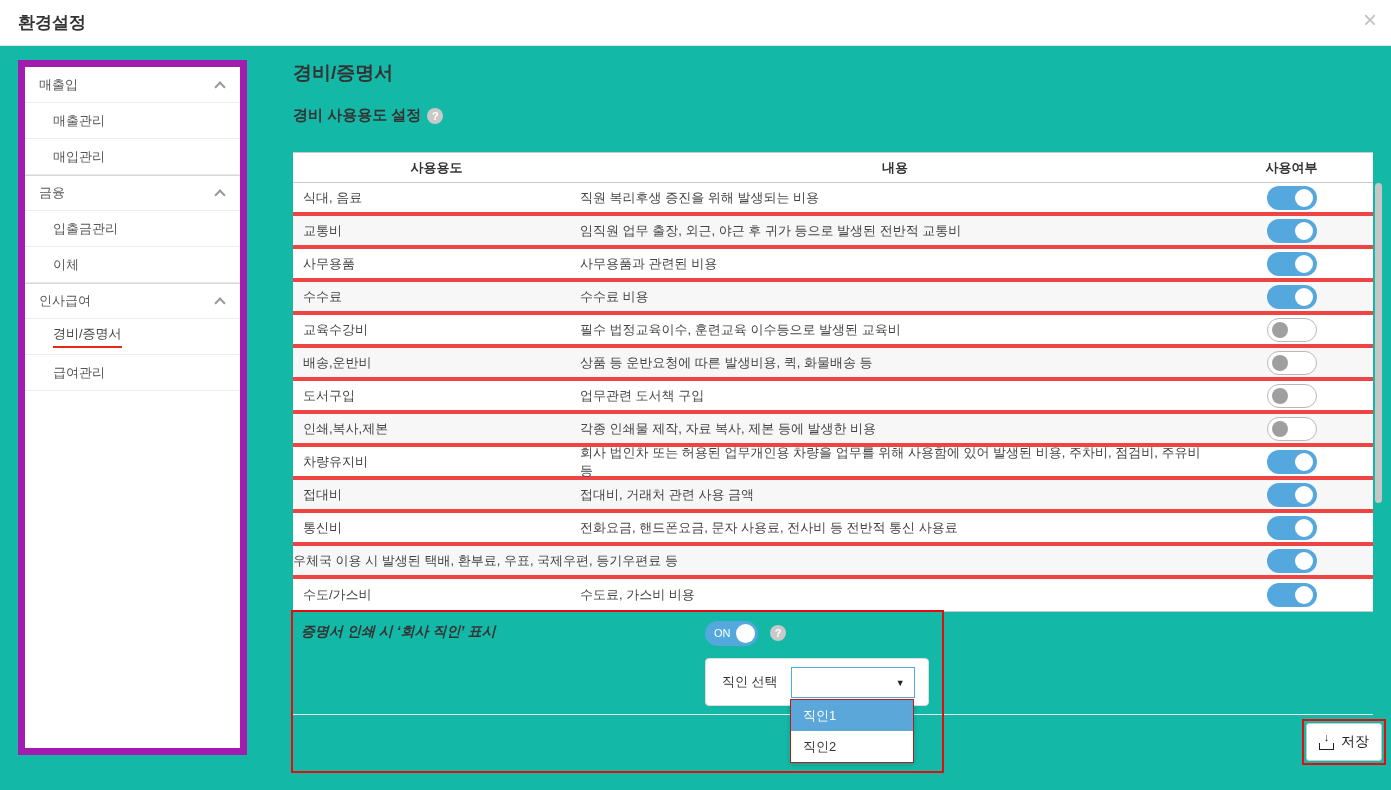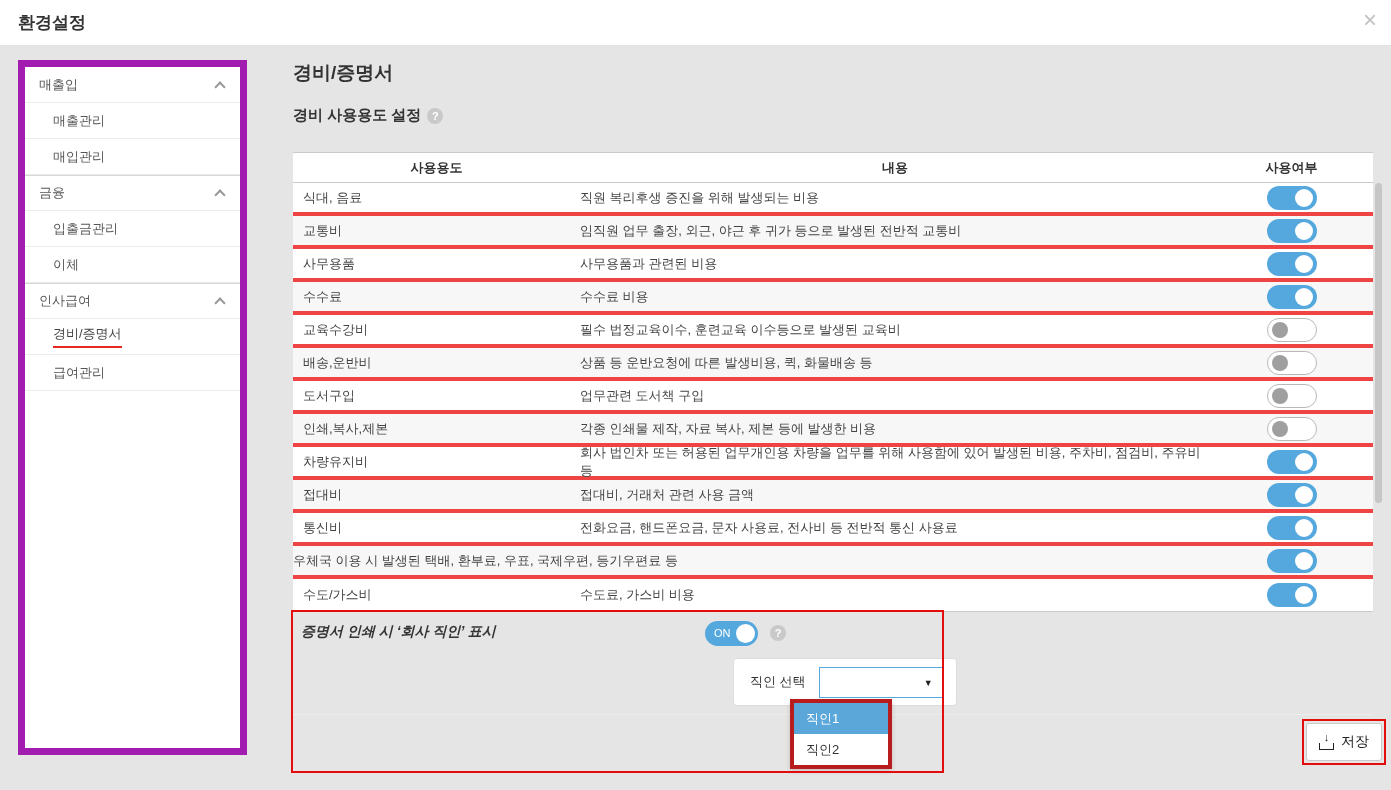--- a/index.html
+++ b/index.html
@@ -1,18 +1,18 @@
 <!DOCTYPE html>
 <html><head>
 <meta charset="utf-8">
 <style>
   * { margin:0; padding:0; box-sizing:border-box; }
   html,body { width:1391px; height:790px; background:#fff;
     font-family:"Liberation Sans", sans-serif; }
-  .stage { position:relative; width:1391px; height:790px; background:#e5e5e5; overflow:hidden; color:#444; }
+  .stage { position:relative; width:1391px; height:790px; background:#14b8a6; overflow:hidden; color:#444; }
 
   
   .modal-header { position:absolute; left:0; top:0; width:1391px; height:46px;
     border-bottom:1px solid #e2e2e2; background:#fff; }
   .modal-title { position:absolute; left:18px; top:11px; font-size:17px; font-weight:bold; color:#333; }
   .close { position:absolute; right:14px; top:4px; font-size:24px; color:#c2c2c2; cursor:pointer; line-height:1.3; }
 
   
   .sidebar { position:absolute; left:18px; top:60px; width:229px; height:695px;
     border:7px solid #a21caf; background:#fff; }
@@ -65,31 +65,31 @@
   .annotation-box { position:absolute; left:291px; top:610px; width:653px; height:163px;
     border:2px solid #e40d0d; z-index:10; pointer-events:none; }
   .setting-label { position:absolute; left:301px; top:623px; font-size:14px; font-weight:bold; color:#333;font-style:italic; }
   .on-toggle { position:absolute; left:705px; top:621px; width:53px; height:25px; border-radius:13px;
     background:#55a8dd; cursor:pointer; }
   .on-toggle .on-text { position:absolute; left:9px; top:6px; font-size:11px; font-weight:normal; color:#fff; }
   .on-toggle .knob { position:absolute; right:3px; top:3px; width:19px; height:19px; border-radius:50%; background:#fff; }
   .help2 { position:absolute; left:764px; top:625px; }
 
   .seal-box { position:absolute; left:705px; top:658px; width:224px; height:48px;
-    border:1px solid #ddd; border-radius:4px; background:#fff; display:flex; align-items:center; padding-left:16px;margin-left:28px; }
+    border:1px solid #ddd; border-radius:4px; background:#fff; display:flex; align-items:center; padding-left:16px; }
   .seal-label { font-size:13px; color:#333; }
   .select { position:relative; margin-left:13px; width:124px; height:31px;
     border:1px solid #54a8de; background:#fff; cursor:pointer; }
   .select-value { position:absolute; left:8px; top:7px; font-size:13px; color:#333; }
   .select-arrow { position:absolute; right:9px; top:10px; font-size:9px; color:#222; }
 
   .bottom-divider { position:absolute; left:293px; top:714px; width:1080px; height:1px; background:#ececec; }
 
-  .dropdown-list { position:absolute; left:790px; top:699px; width:102px; background:#fff;
-    border:4px solid #b91c1c; box-shadow:0 2px 5px rgba(0,0,0,0.15); z-index:6; }
+  .dropdown-list { position:absolute; left:790px; top:699px; width:124px; background:#fff;
+    border:1px solid #b91c1c; box-shadow:0 2px 5px rgba(0,0,0,0.15); z-index:6; }
   .dropdown-option { height:31px; line-height:31px; padding-left:12px; font-size:13px; color:#333; cursor:pointer; }
   .dropdown-option[data-selected="true"] { background:#5ba7d9; color:#fff; }
 
   
   .save-wrap { position:absolute; left:1302px; top:719px; border:2px solid #e40d0d; padding:2px; z-index:10; }
   .save-button { display:flex; align-items:center; gap:7px; border:1px solid #c9c9c9; border-radius:3px;
     background:#fff; padding:9px 12px; font-size:14px; color:#222; cursor:pointer;
     font-family:"Liberation Sans", sans-serif; }
   .save-icon { position:relative; width:15px; height:15px; }
   .save-icon .arrow { position:absolute; top:-3px; left:50%; transform:translateX(-50%);

